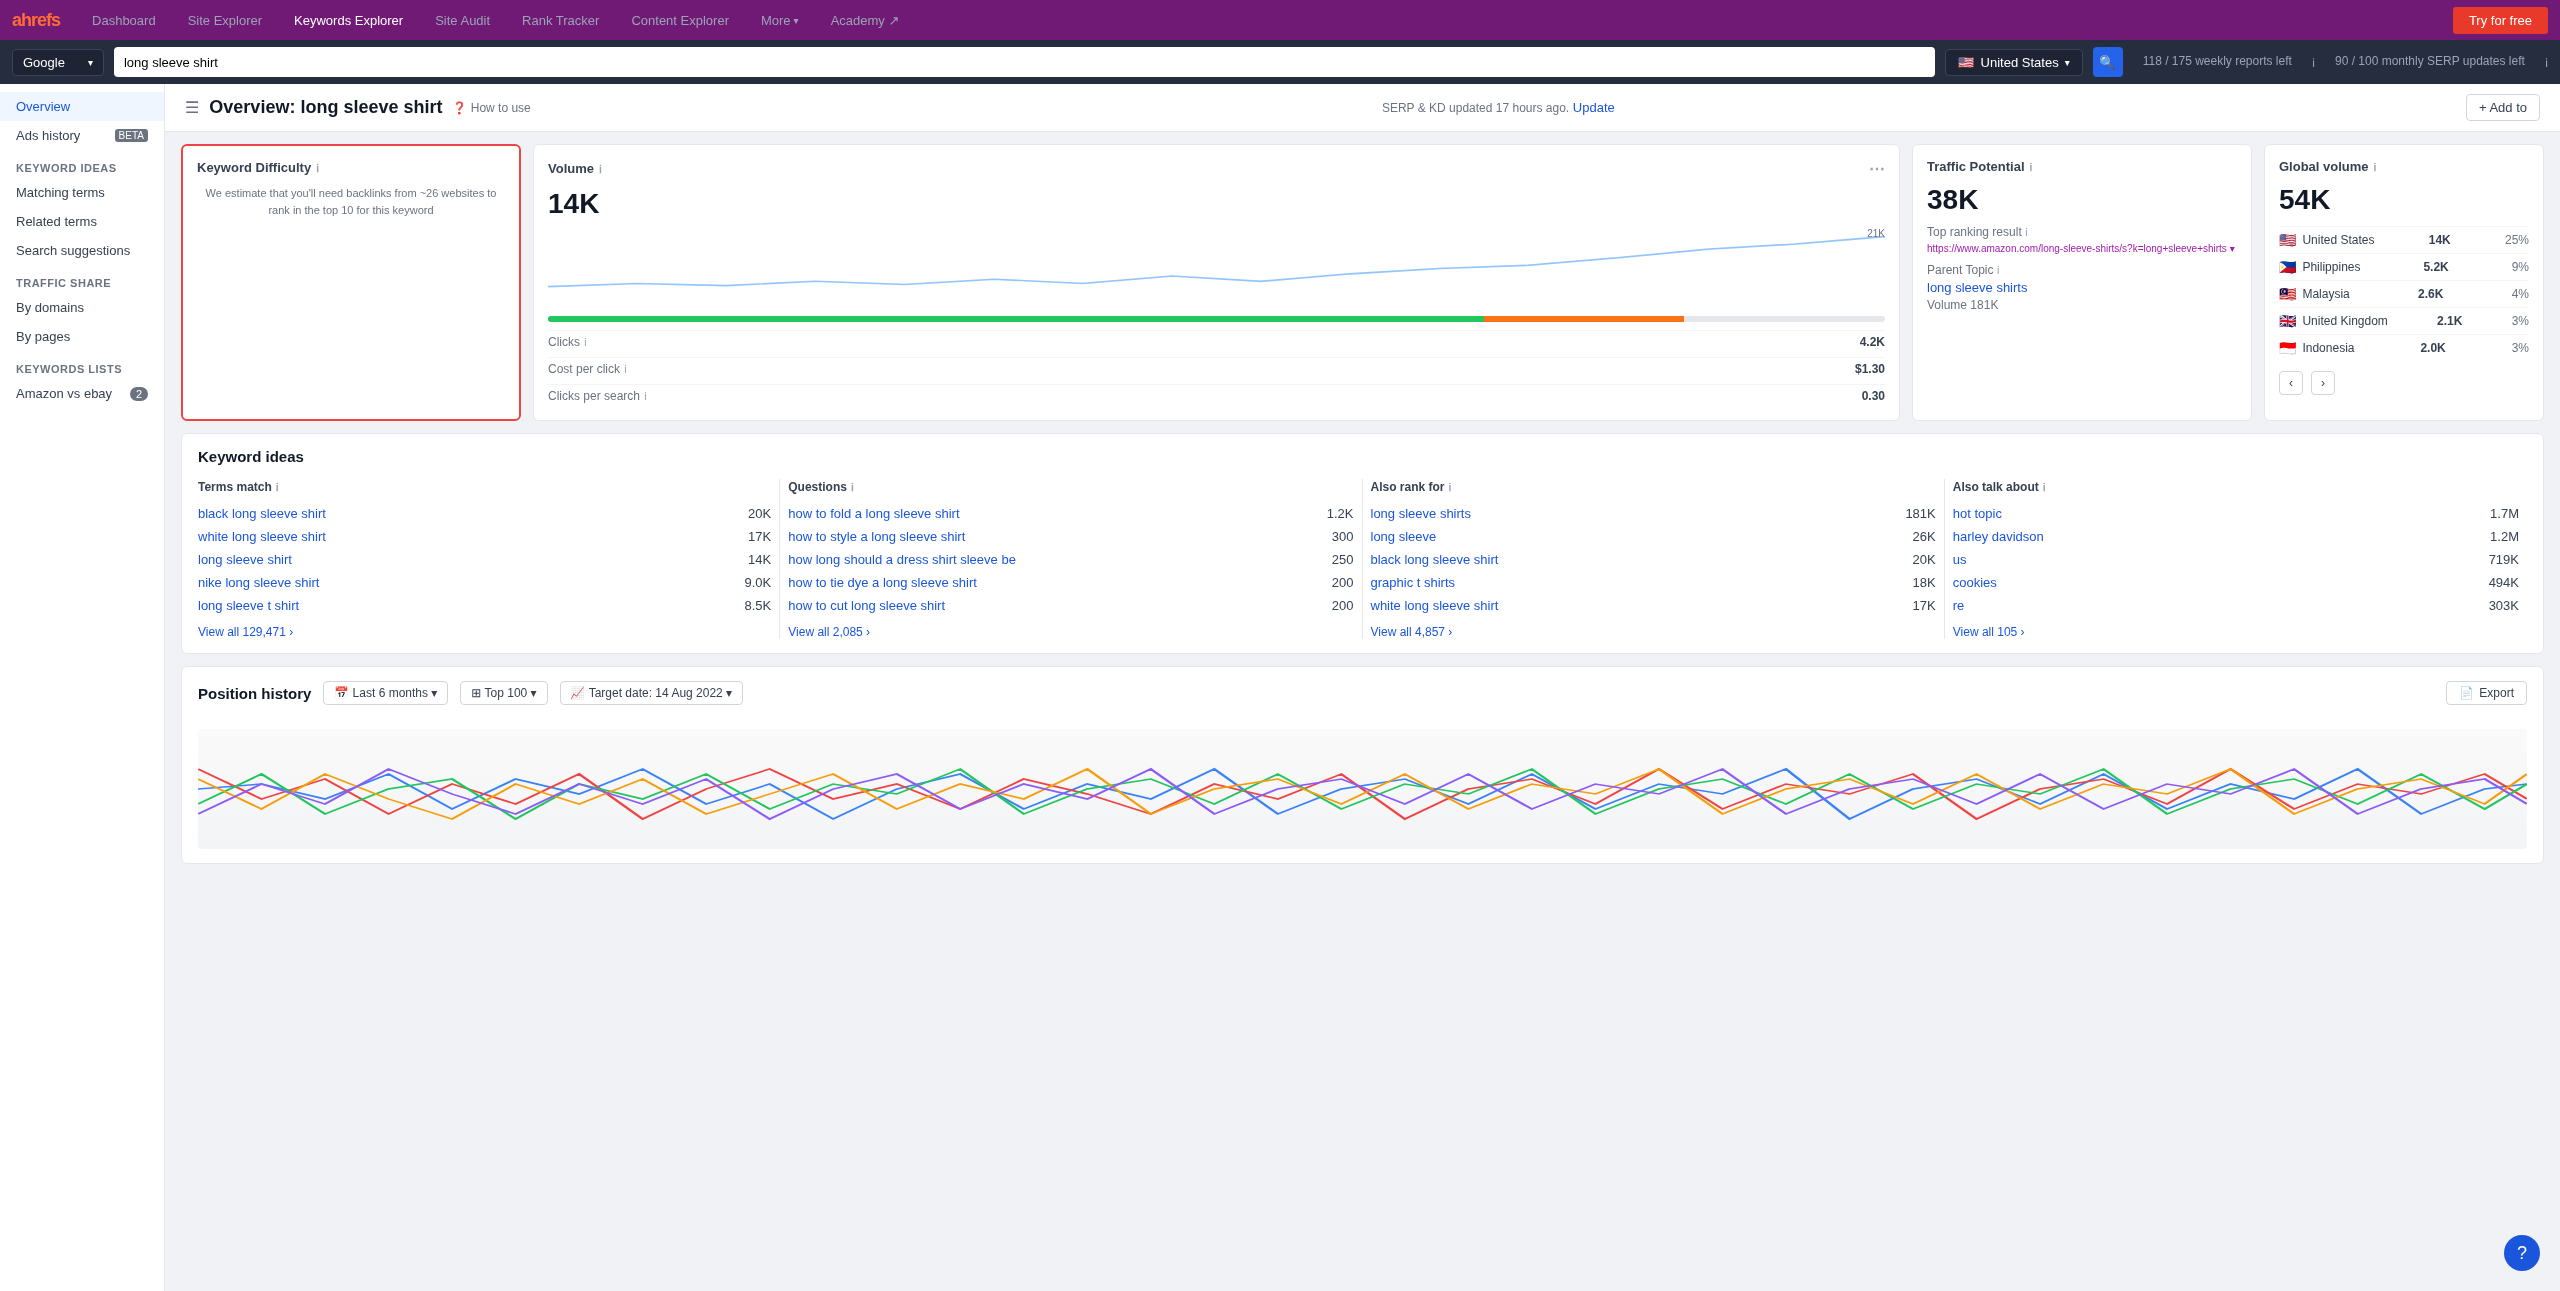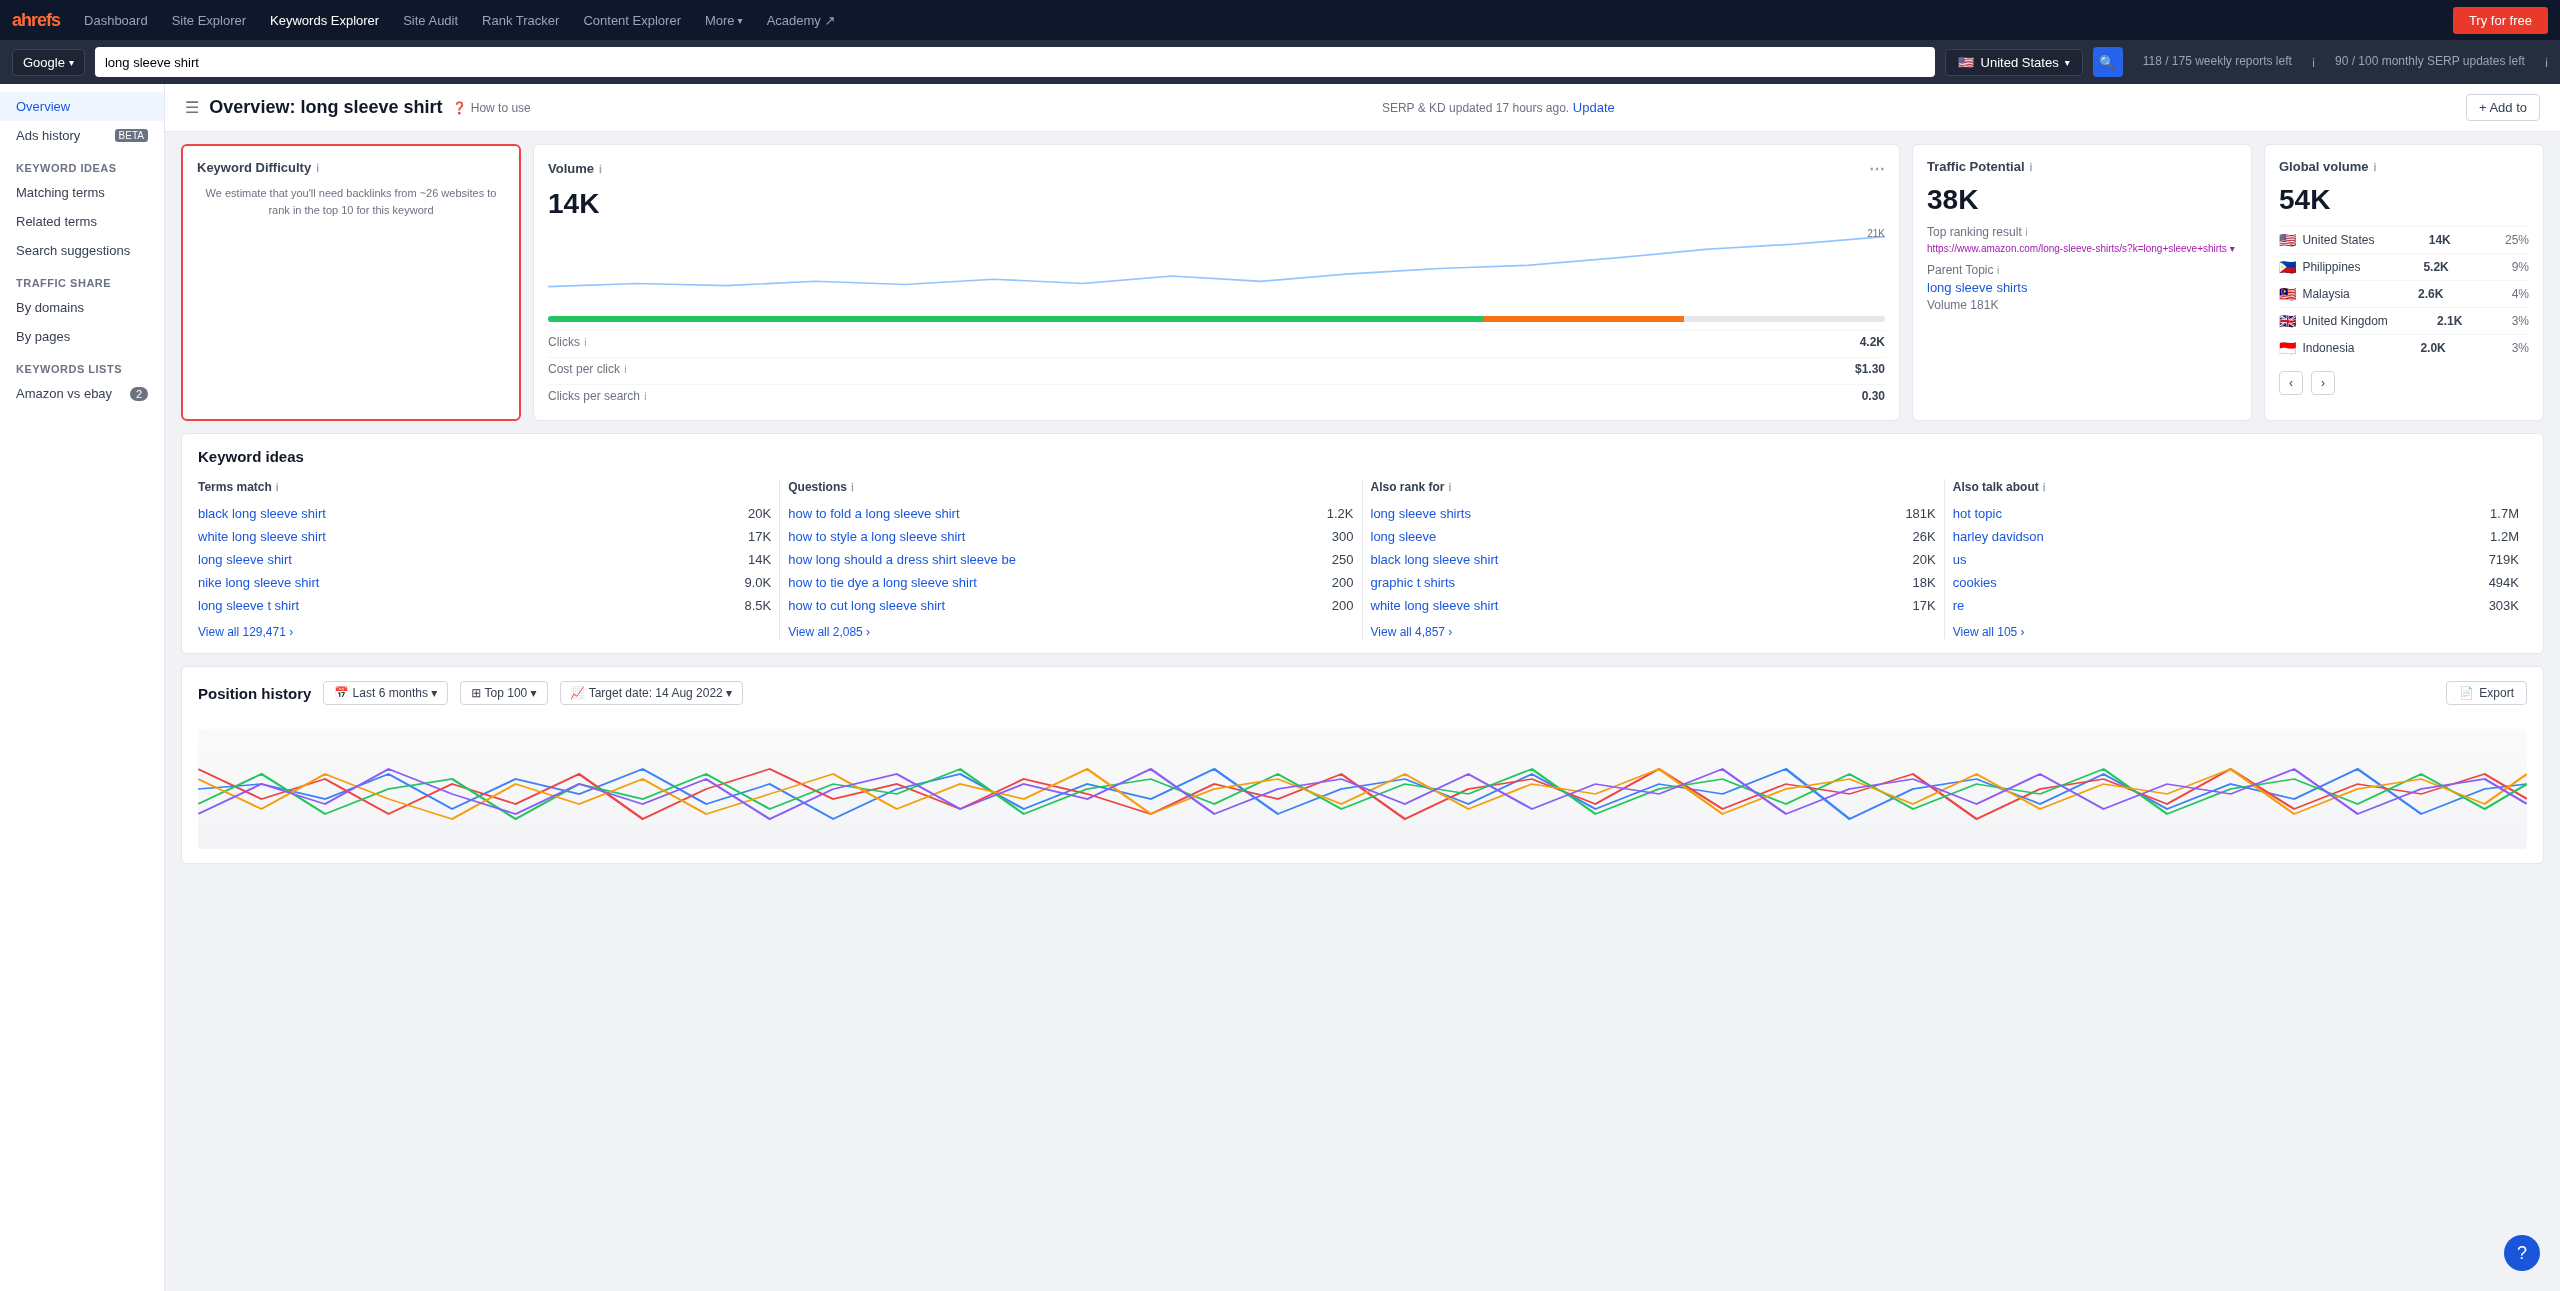--- a/index.html
+++ b/index.html
@@ -1,28 +1,28 @@
 <!DOCTYPE html>
 <html><head>
   <meta charset="utf-8">
   <style>
     * { box-sizing: border-box; margin: 0; padding: 0; }
     body { font-family: -apple-system, BlinkMacSystemFont, 'Segoe UI', sans-serif; font-size: 13px; background: #f0f2f5; color: #1a1a2e; }
 
     
-    .top-nav { background: #0f172a; height: 40px; display: flex; align-items: center; padding: 0 12px; gap: 24px; }
+    .top-nav { background: #701a75; height: 40px; display: flex; align-items: center; padding: 0 12px; gap: 32px; }
     .nav-logo { color: #ff6b35; font-size: 18px; font-weight: 700; letter-spacing: -1px; }
     .nav-link { color: #9ba3b8; font-size: 13px; text-decoration: none; cursor: pointer; white-space: nowrap; }
     .nav-link.active { color: #fff; }
     .nav-more { color: #9ba3b8; font-size: 13px; cursor: pointer; display: flex; align-items: center; gap: 3px; }
     .nav-cta { background: #e8392a; color: #fff; border: none; padding: 6px 16px; border-radius: 3px; font-size: 13px; cursor: pointer; margin-left: auto; }
 
     
     .search-bar { background: #252d3f; height: 44px; display: flex; align-items: center; padding: 0 12px; gap: 10px; }
-    .search-engine-select { background: #1e2433; border: 1px solid #3a4358; color: #fff; padding: 5px 10px; border-radius: 4px; font-size: 13px; cursor: pointer; display: flex; align-items: center; gap: 4px; }
+    .search-engine-select { background: #1e2433; border: 1px solid #3a4358; color: #fff; padding: 5px 10px; border-radius: 4px; font-size: 13px; cursor: pointer; display: flex; align-items: center; gap: 23px; }
     .search-input-wrapper { flex: 1; background: #fff; border-radius: 4px; display: flex; align-items: center; padding: 0 10px; height: 30px; }
     .search-input { border: none; outline: none; flex: 1; font-size: 13px; }
     .country-select { background: #1e2433; border: 1px solid #3a4358; color: #fff; padding: 5px 12px; border-radius: 4px; font-size: 13px; cursor: pointer; display: flex; align-items: center; gap: 6px; }
     .search-btn { background: #2563eb; border: none; color: #fff; width: 30px; height: 30px; border-radius: 4px; cursor: pointer; display: flex; align-items: center; justify-content: center; }
     .search-stats { color: #9ba3b8; font-size: 12px; display: flex; gap: 20px; margin-left: 10px; justify-content: center; }
 
     
     .main-layout { display: flex; height: calc(100vh - 84px); }
 
     

